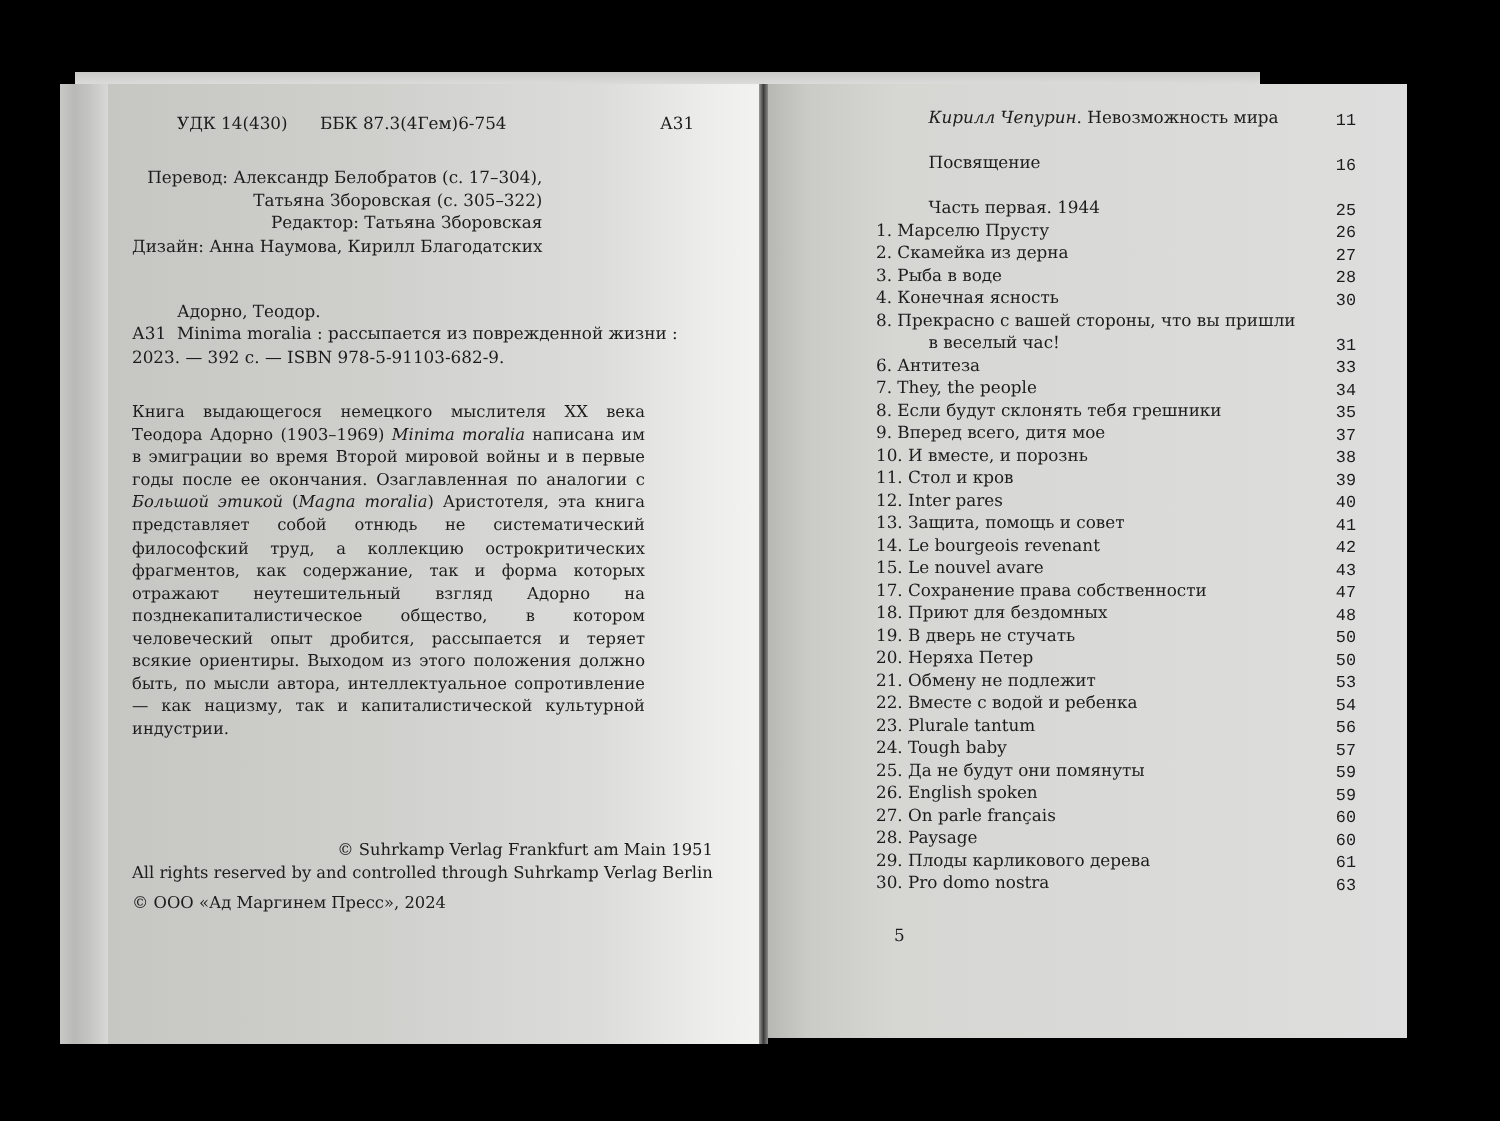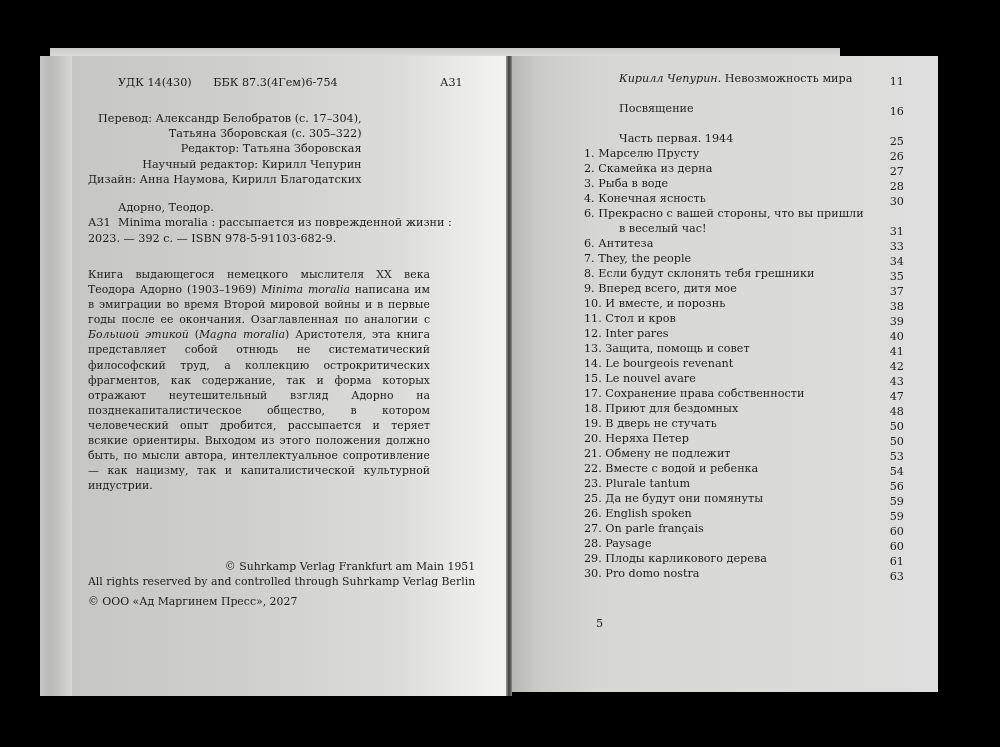--- a/index.html
+++ b/index.html
@@ -41,21 +41,21 @@
   .author { left: 78px; top: 152px; }
   .biblio { left: 48px; top: 167px; line-height: 16px; }
   .biblio .a31 { display: inline-block; width: 30px; }
   .desc { left: 48px; top: 219px; width: 342px; white-space: normal; line-height: 15.1px; font-size: 10.9px; text-align: justify; }
   .desc i { font-style: italic; }
   .copy { left: 48px; top: 511px; line-height: 15px; font-size: 10.9px; text-align: right; }
   .copy2 { left: 48px; top: 546px; font-size: 10.9px; }
 
   .toc { position: absolute; left: 584px; top: 71px; width: 340px; color: #1c1c1c; font-size: 11.2px; }
   .toc-row { position: relative; height: 15px; line-height: 15px; white-space: nowrap; }
-  .toc-row .num { position: absolute; right: 20px; top: 3px; }
+  .toc-row .num { position: absolute; right: 20px; top: 3px; font-family: Liberation Mono, monospace; }
   .toc-indent { padding-left: 35px; }
   .toc-italic { font-style: italic; }
   .page-num { position: absolute; left: 596px; top: 617px; font-size: 11.2px; color: #1c1c1c; }
 </style>
 </head>
 <body>
 
 <div class="book">
   <div class="top-strip"></div>
   <div class="edge-left"></div>
@@ -67,37 +67,36 @@
   <div class="txt udk">
     <span>УДК 14(430)</span>
     <span>ББК 87.3(4Гем)6-754</span>
   </div>
   <div class="txt a31-top">А31</div>
 
   <div class="txt credits">
     <div>Перевод: Александр Белобратов (с. 17–304),</div>
     <div>Татьяна Зборовская (с. 305–322)</div>
     <div>Редактор: Татьяна Зборовская</div>
-    <div>Научный редактор: Кирилл Чепурин</div>
     <div>Дизайн: Анна Наумова, Кирилл Благодатских</div>
   </div>
 
   <div class="txt author">Адорно, Теодор.</div>
   <div class="txt biblio">
     <div><span class="a31">А31</span><span>Minima moralia : рассыпается из поврежденной жизни :</span></div>
     <div>2023. — 392 с. — ISBN 978-5-91103-682-9.</div>
   </div>
 
   <div class="txt desc"><span>Книга выдающегося немецкого мыслителя XX века Теодора Адорно (1903–1969) </span><i>Minima moralia</i><span> написана им в эмиграции во время Второй мировой войны и в первые годы после ее окончания. Озаглавленная по аналогии с </span><i>Большой этикой</i><span> (</span><i>Magna moralia</i><span>) Аристотеля, эта книга представляет собой отнюдь не систематический философский труд, а коллекцию острокритических фрагментов, как содержание, так и форма которых отражают неутешительный взгляд Адорно на позднекапиталистическое общество, в котором человеческий опыт дробится, рассыпается и теряет всякие ориентиры. Выходом из этого положения должно быть, по мысли автора, интеллектуальное сопротивление — как нацизму, так и капиталистической культурной индустрии.</span></div>
 
   <div class="txt copy">
     <div>© Suhrkamp Verlag Frankfurt am Main 1951</div>
     <div>All rights reserved by and controlled through Suhrkamp Verlag Berlin</div>
   </div>
-  <div class="txt copy2">© ООО «Ад Маргинем Пресс», 2027</div>
+  <div class="txt copy2">© ООО «Ад Маргинем Пресс», 2024</div>
 </div>
 
 <div class="toc">
   <div class="toc-row toc-indent">
     <span class="toc-italic">Кирилл Чепурин</span><span>. Невозможность мира</span>
     <span class="num">11</span>
   </div>
   <div style="height:15px"></div>
   <div class="toc-row toc-indent">
     <span>Посвящение</span>
@@ -106,39 +105,40 @@
   <div style="height:15px"></div>
   <div class="toc-row toc-indent">
     <span>Часть первая. 1944</span>
     <span class="num">25</span>
   </div>
   <div id="toc-entries">
       <div class="toc-row"><span>1. Марселю Прусту</span><span class="num">26</span></div>
       <div class="toc-row"><span>2. Скамейка из дерна</span><span class="num">27</span></div>
       <div class="toc-row"><span>3. Рыба в воде</span><span class="num">28</span></div>
       <div class="toc-row"><span>4. Конечная ясность</span><span class="num">30</span></div>
-      <div class="toc-row"><span>6. Прекрасно с вашей стороны, что вы пришли</span><span class="num"></span></div>
+      <div class="toc-row"><span>8. Прекрасно с вашей стороны, что вы пришли</span><span class="num"></span></div>
       <div class="toc-row toc-indent"><span>в веселый час!</span><span class="num">31</span></div>
       <div class="toc-row"><span>6. Антитеза</span><span class="num">33</span></div>
       <div class="toc-row"><span>7. They, the people</span><span class="num">34</span></div>
       <div class="toc-row"><span>8. Если будут склонять тебя грешники</span><span class="num">35</span></div>
       <div class="toc-row"><span>9. Вперед всего, дитя мое</span><span class="num">37</span></div>
       <div class="toc-row"><span>10. И вместе, и порознь</span><span class="num">38</span></div>
       <div class="toc-row"><span>11. Стол и кров</span><span class="num">39</span></div>
       <div class="toc-row"><span>12. Inter pares</span><span class="num">40</span></div>
       <div class="toc-row"><span>13. Защита, помощь и совет</span><span class="num">41</span></div>
       <div class="toc-row"><span>14. Le bourgeois revenant</span><span class="num">42</span></div>
       <div class="toc-row"><span>15. Le nouvel avare</span><span class="num">43</span></div>
       <div class="toc-row"><span>17. Сохранение права собственности</span><span class="num">47</span></div>
       <div class="toc-row"><span>18. Приют для бездомных</span><span class="num">48</span></div>
       <div class="toc-row"><span>19. В дверь не стучать</span><span class="num">50</span></div>
       <div class="toc-row"><span>20. Неряха Петер</span><span class="num">50</span></div>
       <div class="toc-row"><span>21. Обмену не подлежит</span><span class="num">53</span></div>
       <div class="toc-row"><span>22. Вместе с водой и ребенка</span><span class="num">54</span></div>
       <div class="toc-row"><span>23. Plurale tantum</span><span class="num">56</span></div>
+      <div class="toc-row"><span>24. Tough baby</span><span class="num">57</span></div>
       <div class="toc-row"><span>25. Да не будут они помянуты</span><span class="num">59</span></div>
       <div class="toc-row"><span>26. English spoken</span><span class="num">59</span></div>
       <div class="toc-row"><span>27. On parle français</span><span class="num">60</span></div>
       <div class="toc-row"><span>28. Paysage</span><span class="num">60</span></div>
       <div class="toc-row"><span>29. Плоды карликового дерева</span><span class="num">61</span></div>
       <div class="toc-row"><span>30. Pro domo nostra</span><span class="num">63</span></div>
     </div>
 </div>
 <div class="page-num">5</div>
 

